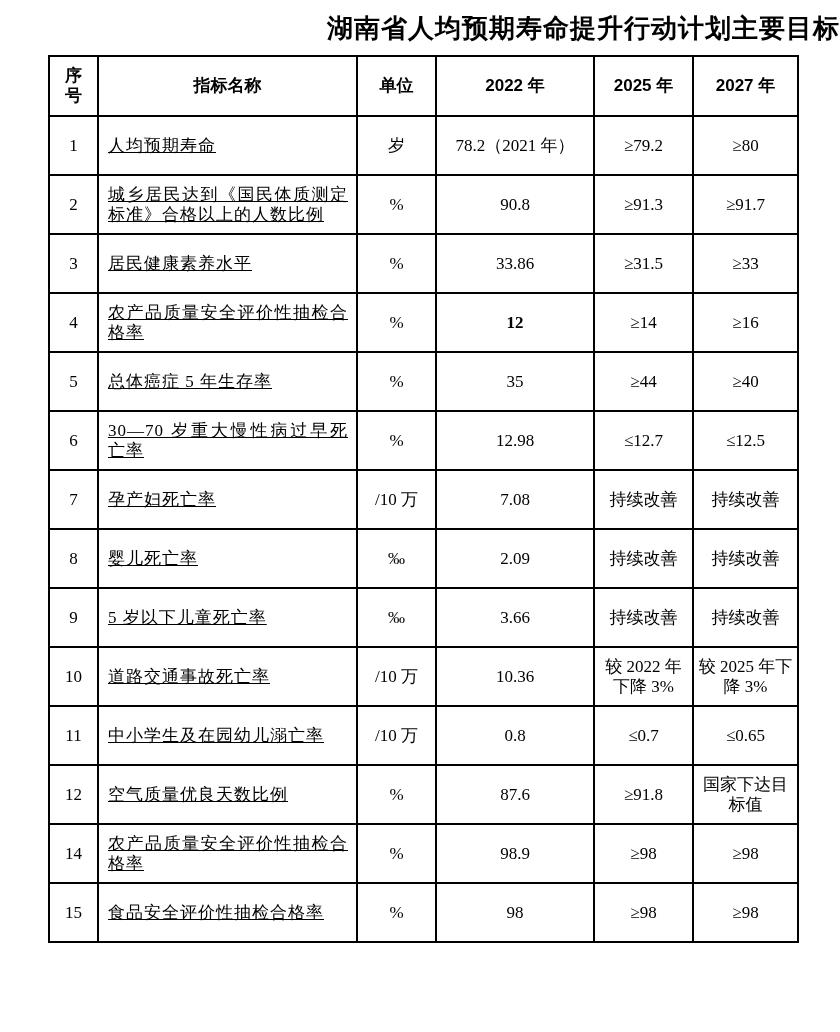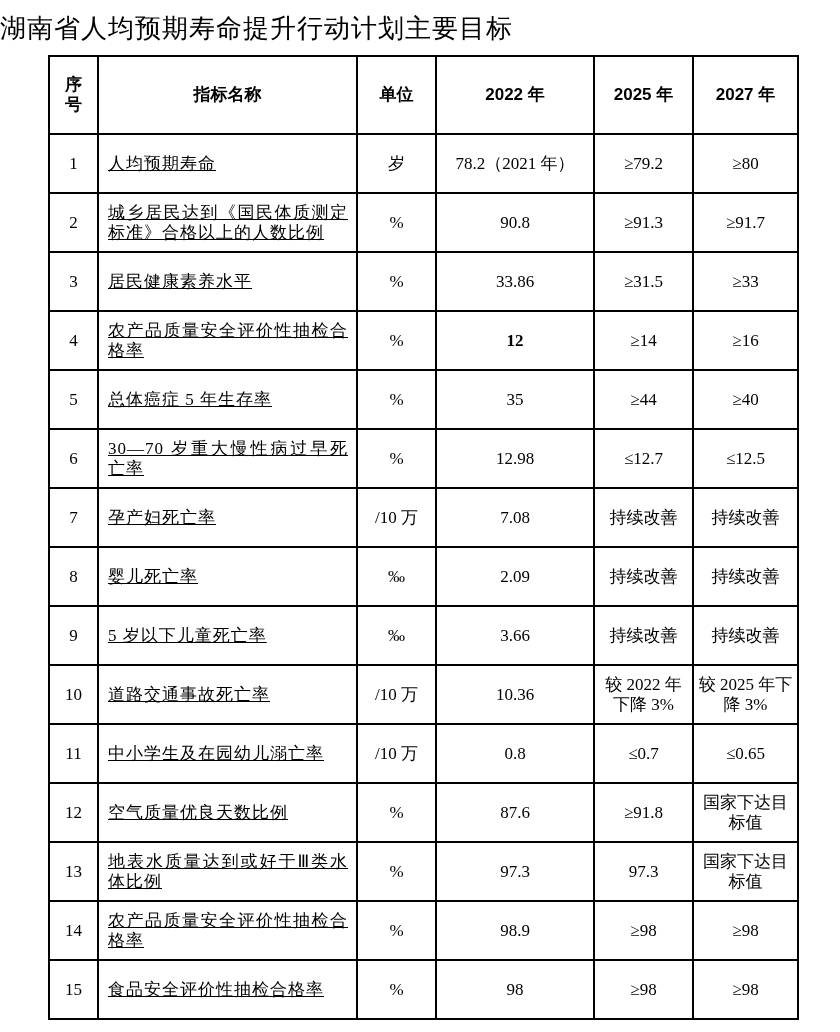--- a/index.html
+++ b/index.html
@@ -11,41 +11,41 @@
     position: relative;
     width: 840px;
     height: 1032px;
     background: #ffffff;
     color: #000000;
     font-family: "Liberation Serif", serif;
     overflow: hidden;
   }
   .doc-title {
     margin: 13px 0 0 0;
-    text-align: left;
+    text-align: right;
     font-size: 26px;
     line-height: 30px;
-    font-weight: normal;
+    font-weight: bold;
     letter-spacing: 1px;
     font-family: "Liberation Sans", sans-serif;
     color: #000000;
   }
   table.goals {
     border-collapse: collapse;
     table-layout: fixed;
     width: 749px;
     margin: 12px 0 0 48px;
     border: 2px solid #000;
   }
   th, td {
     border: 2px solid #000;
     vertical-align: middle;
     overflow: hidden;
   }
-  thead tr { height: 78px; }
+  thead tr { height: 60px; }
   tbody tr { height: 59px; }
   th {
     font-family: "Liberation Sans", sans-serif;
     font-weight: bold;
     font-size: 17px;
     line-height: 20px;
     text-align: center;
     padding: 2px 12px;
   }
   th.h-no { padding: 2px 13px; }
@@ -181,28 +181,20 @@
   </tr>
         <tr>
     <td class="c-no">12</td>
     <td class="c-name">空气质量优良天数比例</td>
     <td class="c-unit">%</td>
     <td class="c-v">87.6</td>
     <td class="c-v">≥91.8</td>
     <td class="c-v">国家下达目标值</td>
   </tr>
         <tr>
-    <td class="c-no">13</td>
-    <td class="c-name">地表水质量达到或好于Ⅲ类水体比例</td>
-    <td class="c-unit">%</td>
-    <td class="c-v">97.3</td>
-    <td class="c-v">97.3</td>
-    <td class="c-v">国家下达目标值</td>
-  </tr>
-        <tr>
     <td class="c-no">14</td>
     <td class="c-name">农产品质量安全评价性抽检合格率</td>
     <td class="c-unit">%</td>
     <td class="c-v">98.9</td>
     <td class="c-v">≥98</td>
     <td class="c-v">≥98</td>
   </tr>
         <tr>
     <td class="c-no">15</td>
     <td class="c-name">食品安全评价性抽检合格率</td>

